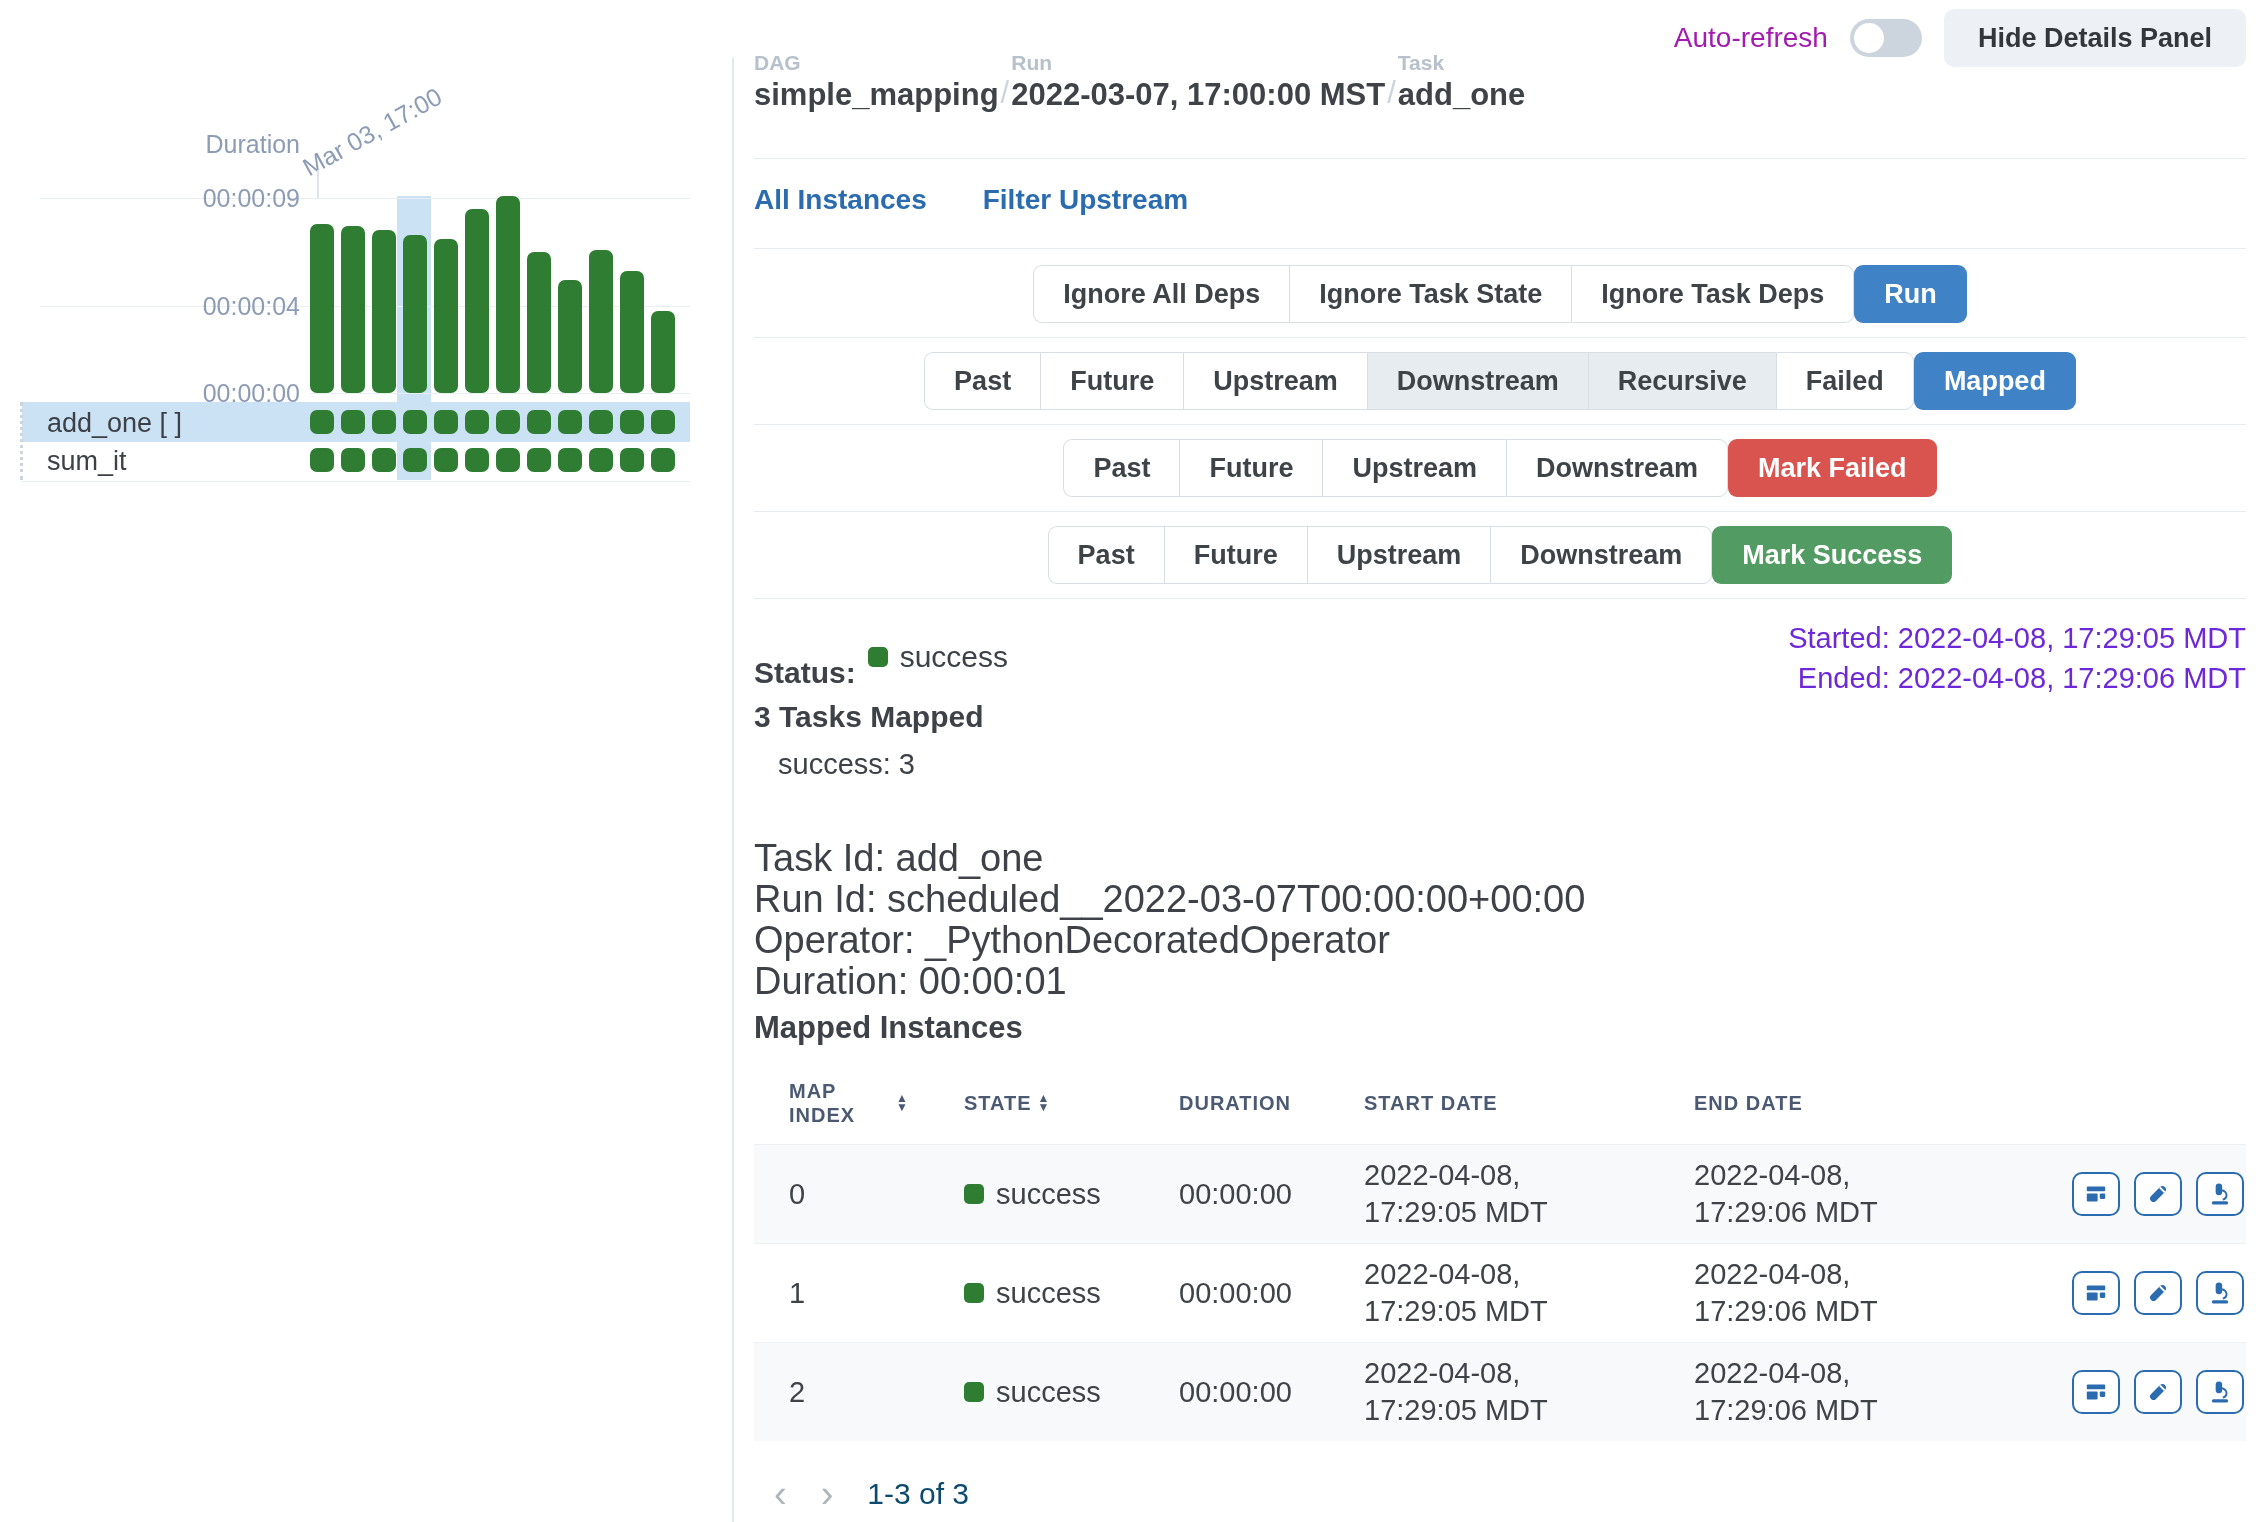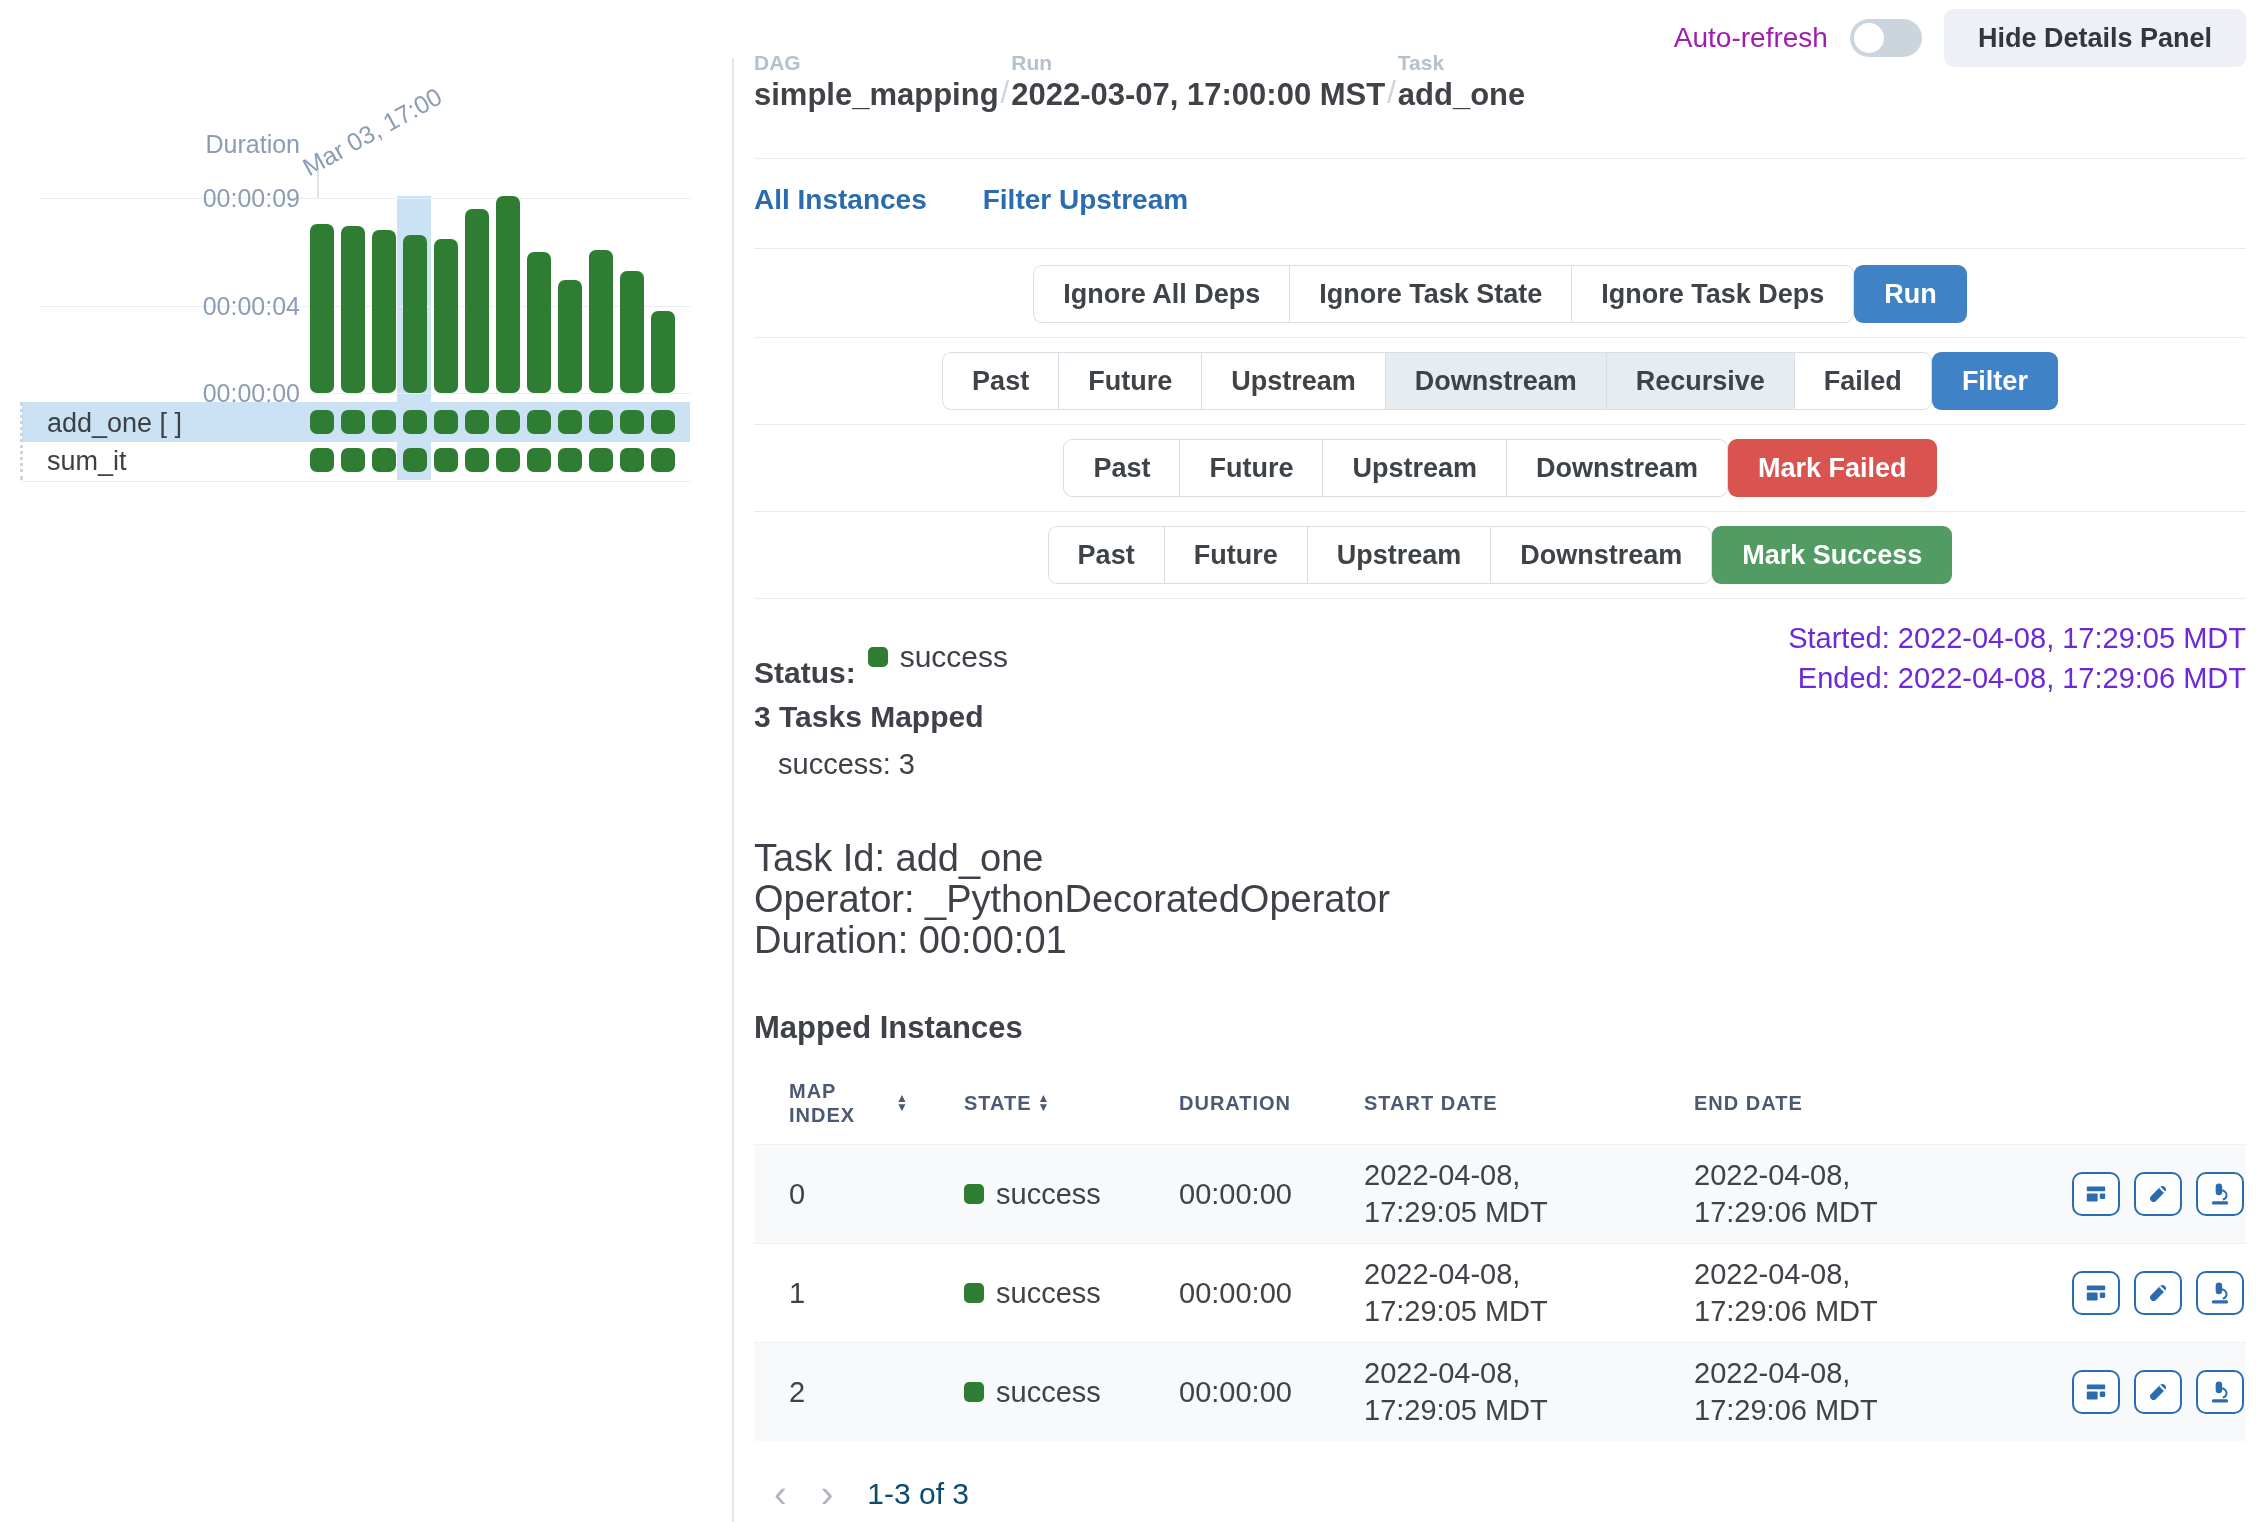--- a/index.html
+++ b/index.html
@@ -208,21 +208,21 @@
 
   <div class="action-row" style="top:352px">
     <div class="seg-group">
         <button class="seg">Past</button>
         <button class="seg">Future</button>
         <button class="seg">Upstream</button>
         <button class="seg selected">Downstream</button>
         <button class="seg selected">Recursive</button>
         <button class="seg">Failed</button>
       </div>
-    <button class="action-btn blue">Filter</button>
+    <button class="action-btn blue">Mapped</button>
   </div>
   <div class="hline" style="top:424px"></div>
 
   <div class="action-row" style="top:439px">
     <div class="seg-group">
         <button class="seg">Past</button>
         <button class="seg">Future</button>
         <button class="seg">Upstream</button>
         <button class="seg">Downstream</button>
       </div>
@@ -253,20 +253,21 @@
     </div>
   </div>
 
   <div class="abs" id="tasks-mapped">
     <div class="title">3 Tasks Mapped</div>
     <div class="breakdown">success: 3</div>
   </div>
 
   <div class="abs" id="task-info">
     <div>Task Id: add_one</div>
+    <div>Run Id: scheduled__2022-03-07T00:00:00+00:00</div>
     <div>Operator: _PythonDecoratedOperator</div>
     <div>Duration: 00:00:01</div>
   </div>
 
   <div class="abs" id="mapped-title">Mapped Instances</div>
   <div class="abs" id="mi-table">
     <div class="mi-grid" id="mi-header">
         <div class="th">
           <span>Map Index</span>
           <span class="sort">

